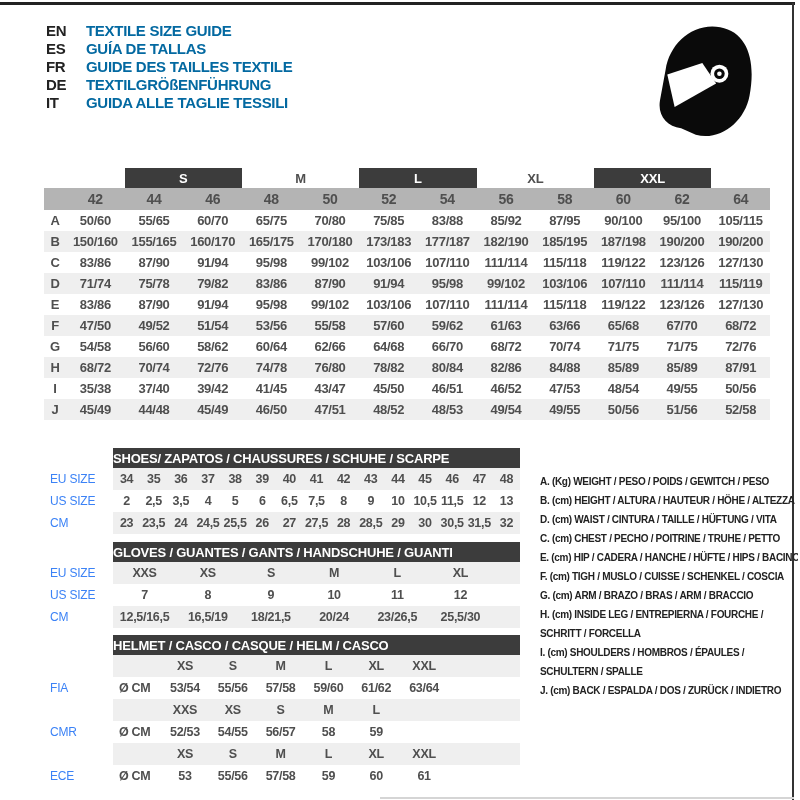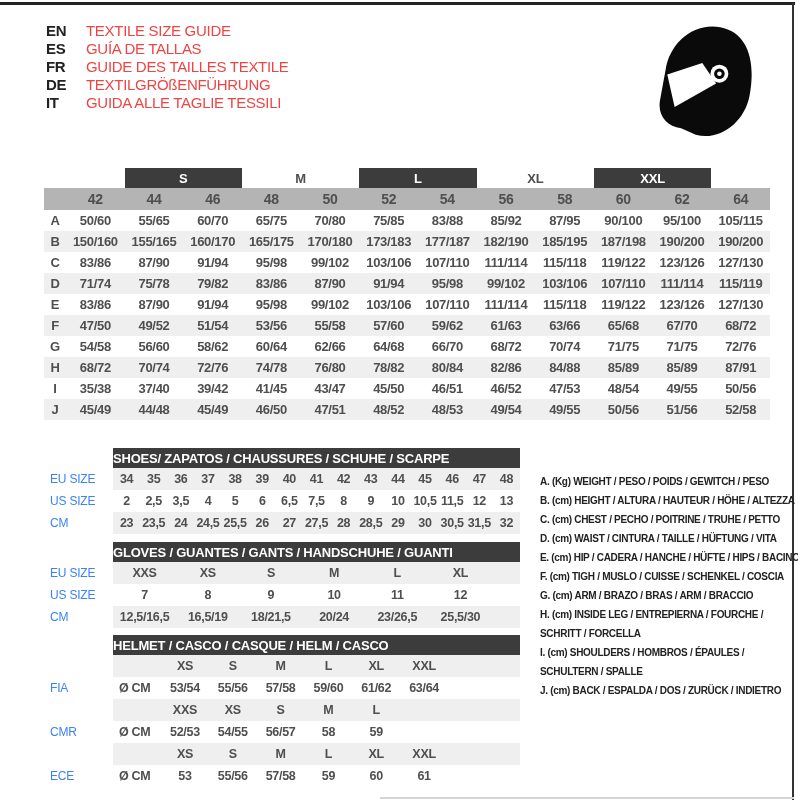--- a/index.html
+++ b/index.html
@@ -11,21 +11,21 @@
   
   .line{position:absolute;background:#222;}
   .top-line{left:0;top:2px;width:795px;height:3px;}
   .right-line{left:792px;top:3px;width:2px;height:797px;background:#333;}
   .bottom-line{left:380px;top:797px;width:414px;height:2px;background:#d5d5d5;}
 
   
   .lang-block{position:absolute;left:46px;top:22px;}
   .lang-row{display:flex;height:18px;line-height:18px;gap:8px;}
   .lang-code{width:32px;font-size:15px;font-weight:700;color:#222;letter-spacing:-0.3px;}
-  .lang-text{font-size:15px;font-weight:400;color:#ef4444;letter-spacing:-0.3px;white-space:nowrap;}
+  .lang-text{font-size:15px;font-weight:700;color:#0369a1;letter-spacing:-0.3px;white-space:nowrap;}
 
   
   .helmet-pic{position:absolute;left:652px;top:24px;width:112px;height:114px;}
 
   
   .textile{position:absolute;left:44px;top:168px;width:726px;}
   .tgrid{display:grid;grid-template-columns:22px repeat(12,1fr);}
   .sgrow{height:20px;}
   .sg{grid-row:1;display:flex;align-items:center;justify-content:center;
       font-size:13px;font-weight:700;color:#4f4f4f;letter-spacing:-0.2px;}
@@ -434,22 +434,22 @@
         <div class="cell">57/58</div>
         <div class="cell">59</div>
         <div class="cell">60</div>
         <div class="cell">61</div>
       </div>
     </div>
 
   <div class="legend">
       <div class="legend-item">A. (Kg) WEIGHT / PESO / POIDS / GEWITCH / PESO</div>
       <div class="legend-item">B. (cm) HEIGHT / ALTURA / HAUTEUR / HÖHE / ALTEZZA</div>
+      <div class="legend-item">D. (cm) WAIST / CINTURA / TAILLE / HÜFTUNG / VITA</div>
       <div class="legend-item">C. (cm) CHEST / PECHO / POITRINE / TRUHE / PETTO</div>
-      <div class="legend-item">D. (cm) WAIST / CINTURA / TAILLE / HÜFTUNG / VITA</div>
       <div class="legend-item">E. (cm) HIP / CADERA / HANCHE / HÜFTE / HIPS / BACINO</div>
       <div class="legend-item">F. (cm) TIGH / MUSLO / CUISSE / SCHENKEL / COSCIA</div>
       <div class="legend-item">G. (cm) ARM / BRAZO / BRAS / ARM / BRACCIO</div>
       <div class="legend-item">H. (cm) INSIDE LEG / ENTREPIERNA / FOURCHE /</div>
       <div class="legend-item">SCHRITT / FORCELLA</div>
       <div class="legend-item">I. (cm) SHOULDERS / HOMBROS / ÉPAULES /</div>
       <div class="legend-item">SCHULTERN / SPALLE</div>
       <div class="legend-item">J. (cm) BACK / ESPALDA / DOS / ZURÜCK / INDIETRO</div>
     </div>
 

